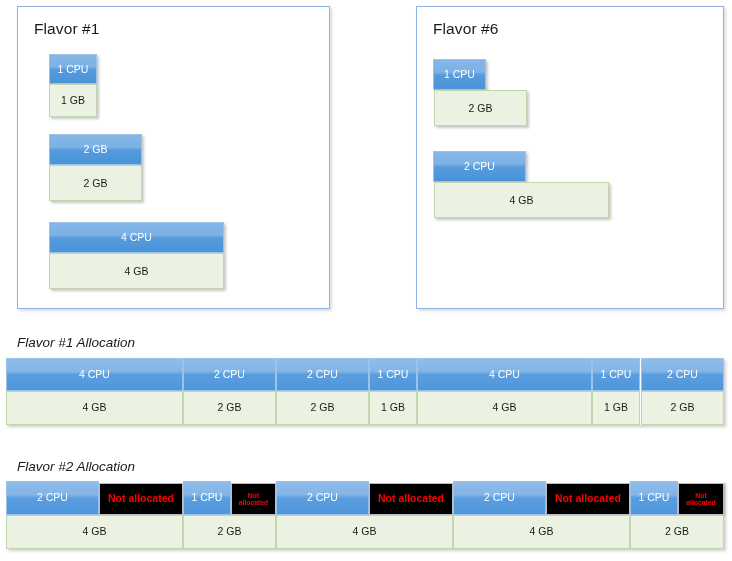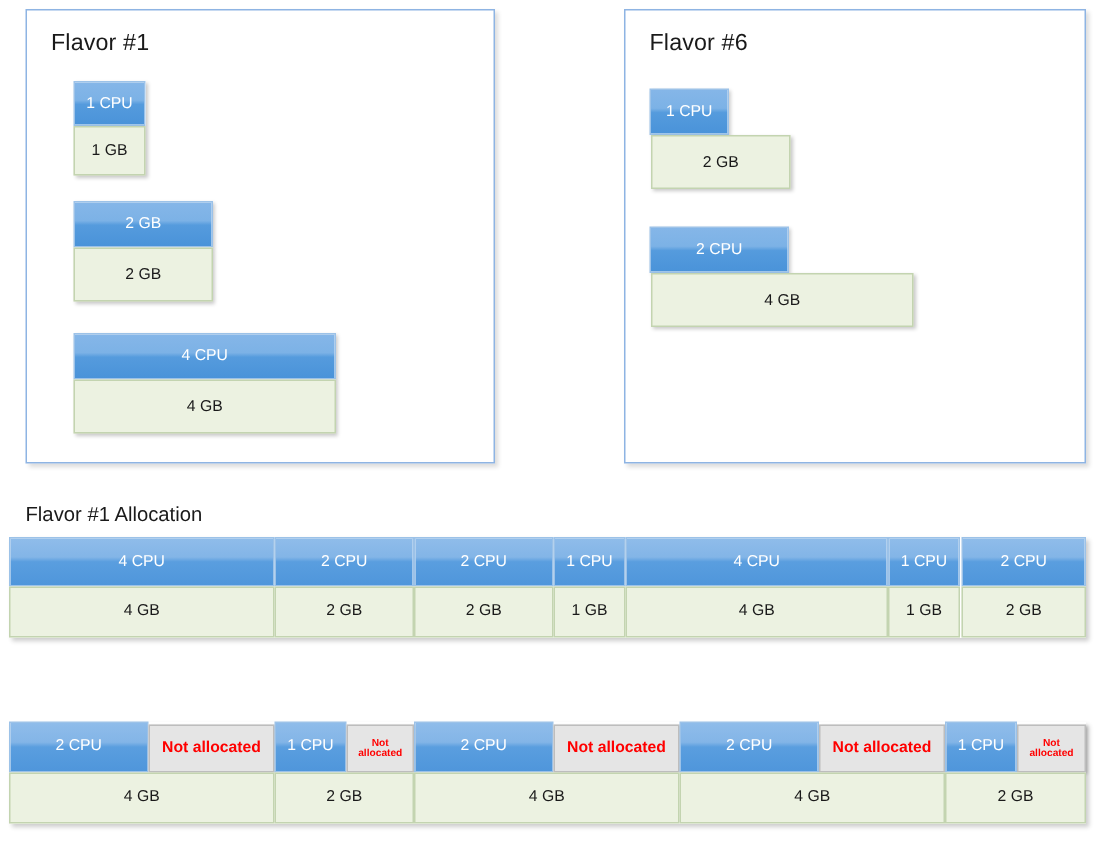--- a/index.html
+++ b/index.html
@@ -64,20 +64,21 @@
     border-color: #c3d4b0;
     color: #1a1a1a;
   }
 
   
   .alloc-title {
     position: absolute;
     font-size: 13.5px;
     color: #1a1a1a;
     white-space: nowrap;
+    font-style: italic;
   }
   .alloc-row {
     position: absolute;
   }
   .alloc-cell {
     position: absolute;
     box-sizing: border-box;
     display: flex;
     align-items: center;
     justify-content: center;
@@ -90,21 +91,21 @@
     background: linear-gradient(to bottom, #8fbcea 0%, #83b5e7 40%, #5a9edf 50%, #4f96db 100%);
     border-color: #9cc2e8;
     color: #ffffff;
   }
   .alloc-cell.green {
     background: #ecf2e1;
     border-color: #c3d4b0;
     color: #1a1a1a;
   }
   .alloc-cell.na {
-    background: #e5e5e5;
+    background: #000000;
     border-color: #bdbdbd;
     color: #ff0000;
     font-weight: bold;
     box-shadow: 1px 1px 2px rgba(0,0,0,0.2);
   }
   .alloc-cell.na.small {
     font-size: 6.8px;
     font-weight: bold;
   }
   .alloc-shadow {
@@ -157,20 +158,21 @@
 
     <div class="alloc-cell green" style="left:6px; top:391px; width:177px; height:34px;">4 GB</div>
     <div class="alloc-cell green" style="left:183px; top:391px; width:93px; height:34px;">2 GB</div>
     <div class="alloc-cell green" style="left:276px; top:391px; width:93px; height:34px;">2 GB</div>
     <div class="alloc-cell green" style="left:369px; top:391px; width:48px; height:34px;">1 GB</div>
     <div class="alloc-cell green" style="left:417px; top:391px; width:175px; height:34px;">4 GB</div>
     <div class="alloc-cell green" style="left:592px; top:391px; width:48px; height:34px;">1 GB</div>
     <div class="alloc-cell green" style="left:641px; top:391px; width:83px; height:34px;">2 GB</div>
   </div>
 
+  <div class="alloc-title" style="left:17px; top:459px;">Flavor #2 Allocation</div>
 
   <div class="alloc-row" style="left:0; top:0; width:732px; height:561px;">
     <div class="alloc-shadow" style="left:6px; top:481px; width:718px; height:68px;"></div>
 
     <div class="alloc-cell blue" style="left:6px; top:481px; width:93px; height:34px;">2 CPU</div>
     <div class="alloc-cell na" style="left:99px; top:483px; width:84px; height:32px;">Not allocated</div>
     <div class="alloc-cell blue" style="left:183px; top:481px; width:48px; height:34px;">1 CPU</div>
     <div class="alloc-cell na small" style="left:231px; top:483px; width:45px; height:32px; padding:0 5px;">Not allocated</div>
     <div class="alloc-cell blue" style="left:276px; top:481px; width:93px; height:34px;">2 CPU</div>
     <div class="alloc-cell na" style="left:369px; top:483px; width:84px; height:32px;">Not allocated</div>

